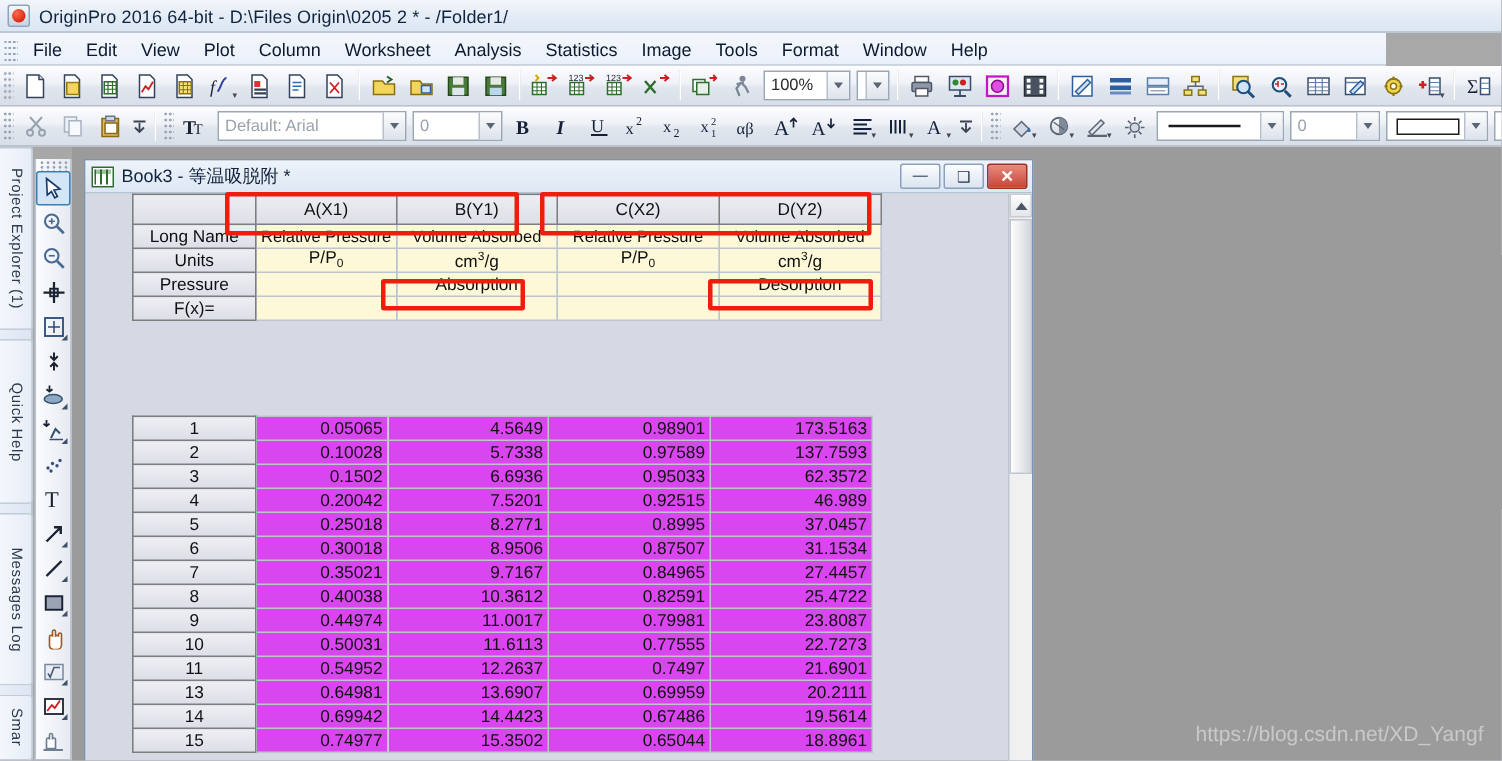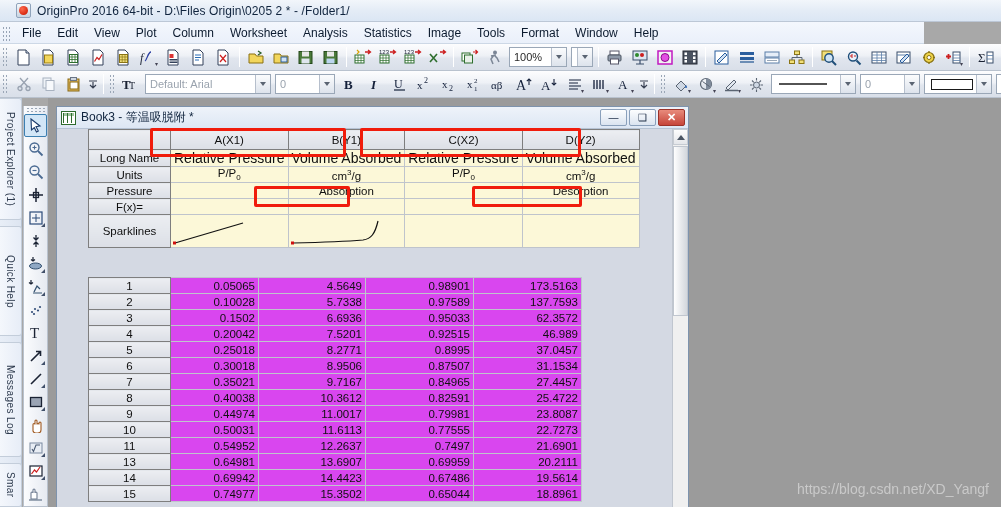--- a/index.html
+++ b/index.html
@@ -9,21 +9,21 @@
     font-family: "Liberation Sans", sans-serif;
     background: #a8a8a8;
   }
   #app { position: relative; width: 1001px; height: 507px; }
 
   
   .titlebar {
     position: absolute; top: 0; left: 0; width: 1001px; height: 22px;
     background: linear-gradient(to bottom, #f2f6fb 0%, #e4ecf6 50%, #dbe6f4 100%);
     border-bottom: 1px solid #bcc7d6;
-    display: flex; align-items: center; padding-left: 16px;
+    display: flex; align-items: center; padding-left: 5px;
   }
   .app-logo {
     width: 15px; height: 15px; margin-right: 6px; position: relative;
     background: linear-gradient(to bottom,#f6f8fa,#c8d4e2);
     border: 1px solid #8fa3bb; border-radius: 2px;
     display: flex; align-items: center; justify-content: center;
   }
   .app-logo::after {
     content: ""; width: 9px; height: 9px; border-radius: 50%;
     background: radial-gradient(circle at 35% 32%, #ff6a4d 0%, #d82a12 70%, #9c1605 100%);
@@ -179,21 +179,21 @@
     background: linear-gradient(to bottom,#eceef2,#dcdfe6);
     text-align: center; border: 1px solid #7e7e7e !important;
     height: 20px !important; font-size: 12px;
   }
   .row-lbl {
     background: linear-gradient(to bottom,#eceef2,#dcdfe6);
     text-align: center; border: 1px solid #7e7e7e !important;
     font-size: 11.5px;
   }
   .meta { background: #fcf8d8; text-align: center; }
-  .meta.lname { font-size: 14px; }
+  .meta.lname { font-size: 11px; }
   .data { background: #d946ef; text-align: right; }
   .spark { background: #fcf8d8; height: 33px !important; padding: 0 !important; position: relative; }
   .spark svg { display: block; }
 
   
   .ws-vscroll {
     position: absolute; top: 0; right: 0; width: 16px; height: 378px;
     background: #f0f0f0; border-left: 1px solid #c0c6cf;
   }
   .ws-vscroll .sb-up {
@@ -895,37 +895,20 @@
             </tr>
 
             <tr>
               <td class="row-lbl">F(x)=</td>
               <td class="meta"></td>
               <td class="meta"></td>
               <td class="meta"></td>
               <td class="meta"></td>
             </tr>
 
-            <tr>
-              <td class="row-lbl">Sparklines</td>
-              <td class="spark">
-                <svg width="86" height="31" viewBox="0 0 86 31">
-                      <path d="M4 27 L72 7" stroke="#111" stroke-width="1.2" fill="none"></path>
-                      <rect x="2" y="25.5" width="3" height="3" fill="#d01010"></rect>
-                    </svg>
-              </td>
-              <td class="spark">
-                <svg width="105" height="31" viewBox="0 0 105 31">
-                      <path d="M4 27 C30 26.4, 55 25.6, 74 24 C82 23, 86 18, 89 5" stroke="#111" stroke-width="1.2" fill="none"></path>
-                      <rect x="2" y="25.5" width="3" height="3" fill="#d01010"></rect>
-                    </svg>
-              </td>
-              <td class="spark"></td>
-              <td class="spark"></td>
-            </tr>
           </tbody>
             </table>
         </div>
 
         <div class="grid" style="top:148px">
           <table>
             <colgroup>
               <col style="width:82px">
                 <col style="width:88px">
                 <col style="width:107px">

